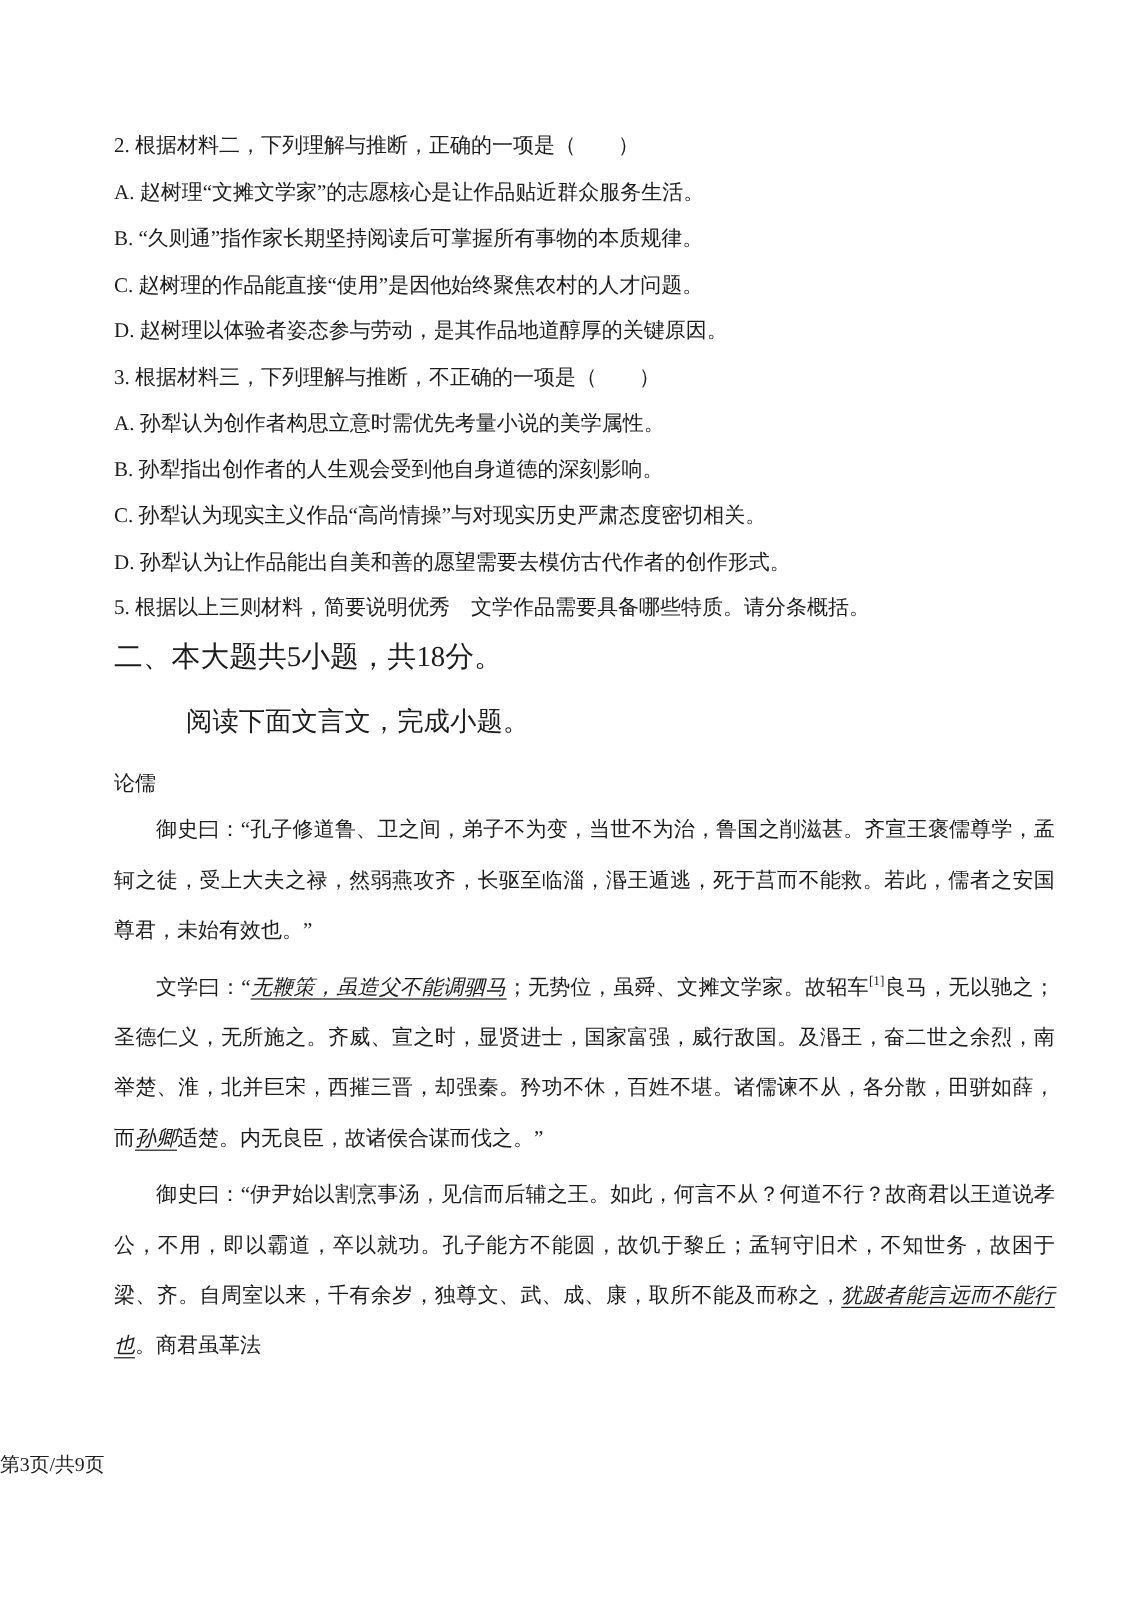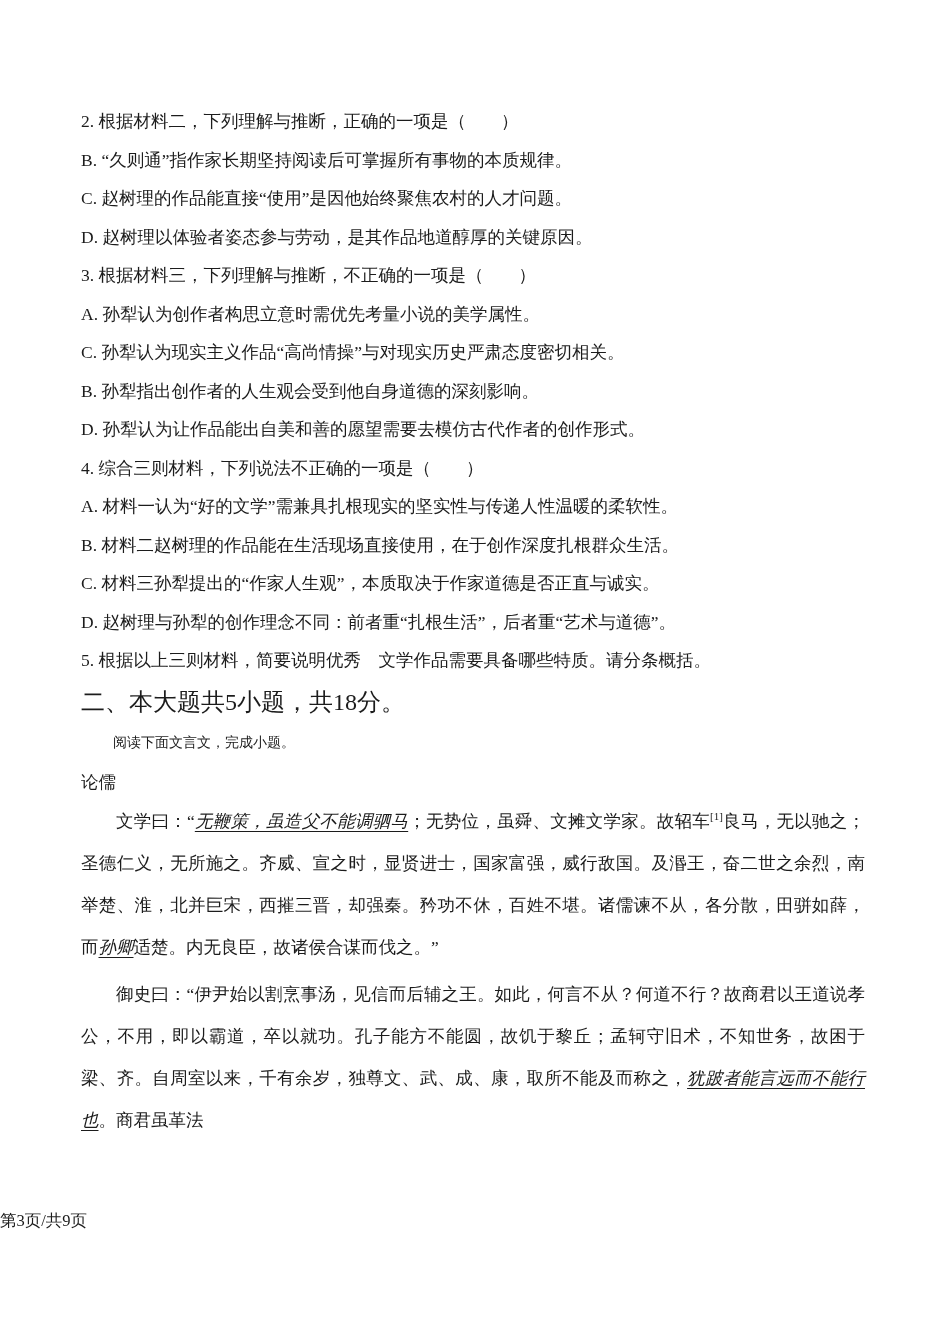--- a/index.html
+++ b/index.html
@@ -11,38 +11,38 @@
     font-family: "Liberation Serif", "DejaVu Serif", serif;
   }
   .page {
     position: relative;
     width: 950px; height: 1344px;
     background: #ffffff;
     overflow: hidden;
   }
   .content {
     position: absolute;
-    top: 102px; left: 81px;
+    top: 102px; left: 95px;
     width: 784px;
   }
   .qline {
     margin: 0;
     font-size: 17.5px;
     line-height: 38.5px;
     text-align: justify;
   }
   .section-heading {
     margin: 2px 0 0 0;
     font-size: 24px;
     line-height: 40px;
     font-family: Liberation Serif, serif;
   }
   .intro {
-    margin: 4px;
-    font-size: 14px;
+    margin: 16px;
+    font-size: 22px;
     line-height: 34px;
     text-indent: 2em;
   }
   .passage-title {
     margin: 0;
     font-size: 17.5px;
     line-height: 36px;
     text-align: left;
   }
   .prose {
@@ -84,49 +84,44 @@
   }
 </style>
 </head>
 <body>
 
 <div class="page">
   <div class="content">
 
     <div>
       <p class="qline">2. 根据材料二，下列理解与推断，正确的一项是（　　）</p>
+      <p class="qline">A. 赵树理“文摊文学家”的志愿核心是让作品贴近群众服务生活。</p>
       <p class="qline">B. “久则通”指作家长期坚持阅读后可掌握所有事物的本质规律。</p>
       <p class="qline">C. 赵树理的作品能直接“使用”是因他始终聚焦农村的人才问题。</p>
       <p class="qline">D. 赵树理以体验者姿态参与劳动，是其作品地道醇厚的关键原因。</p>
     </div>
 
     <div>
       <p class="qline">3. 根据材料三，下列理解与推断，不正确的一项是（　　）</p>
       <p class="qline">A. 孙犁认为创作者构思立意时需优先考量小说的美学属性。</p>
+      <p class="qline">B. 孙犁指出创作者的人生观会受到他自身道德的深刻影响。</p>
       <p class="qline">C. 孙犁认为现实主义作品“高尚情操”与对现实历史严肃态度密切相关。</p>
-      <p class="qline">B. 孙犁指出创作者的人生观会受到他自身道德的深刻影响。</p>
       <p class="qline">D. 孙犁认为让作品能出自美和善的愿望需要去模仿古代作者的创作形式。</p>
     </div>
 
-    <div>
-      <p class="qline">4. 综合三则材料，下列说法不正确的一项是（　　）</p>
-      <p class="qline">A. 材料一认为“好的文学”需兼具扎根现实的坚实性与传递人性温暖的柔软性。</p>
-      <p class="qline">B. 材料二赵树理的作品能在生活现场直接使用，在于创作深度扎根群众生活。</p>
-      <p class="qline">C. 材料三孙犁提出的“作家人生观”，本质取决于作家道德是否正直与诚实。</p>
-      <p class="qline">D. 赵树理与孙犁的创作理念不同：前者重“扎根生活”，后者重“艺术与道德”。</p>
-    </div>
 
     <div>
       <p class="qline">5. 根据以上三则材料，简要说明优秀　文学作品需要具备哪些特质。请分条概括。</p>
     </div>
 
     <p class="section-heading">二、本大题共5小题，共18分。</p>
     <p class="intro">阅读下面文言文，完成小题。</p>
 
     <p class="passage-title">论儒</p>
 
+    <p class="prose"><span>御史曰：“孔子修道鲁、卫之间，弟子不为变，当世不为治，鲁国之削滋甚。齐宣王褒儒尊学，孟轲之徒，受上大夫之禄，然弱燕攻齐，长驱至临淄，湣王遁逃，死于莒而不能救。若此，儒者之安国尊君，未始有效也。”</span></p>
     <p class="prose"><span>文学曰：“</span><span class="u">无鞭策，虽造父不能调驷马</span><span>；无势位，虽舜、文摊文学家。故轺车</span><sup class="sup">[1]</sup><span>良马，无以驰之；圣德仁义，无所施之。齐威、宣之时，显贤进士，国家富强，威行敌国。及湣王，奋二世之余烈，南举楚、淮，北并巨宋，西摧三晋，却强秦。</span><span class="em">矜</span><span>功不休，百姓不堪。诸儒谏不从，各分散，田骈如薛，而</span><span class="u">孙卿</span><span>适楚。内无良臣，故诸侯合谋而伐之。”</span></p>
     <p class="prose"><span>御史曰：“伊尹始以割烹事汤，见信而后辅之王。如此，何言不从？何道不行？故商君以王道说孝公，不用，即以霸道，卒以就功。孔子能方不能圆，故饥于黎丘；孟轲守旧术，不知世务，故困于梁、齐。自周室以来，千有余岁，独尊文、武、成、康，取所不能及而称之，</span><span class="u">犹跛者能言远而不能行也</span><span>。商君虽革法</span></p>
 
   </div>
 
   <div class="footer">第3页/共9页</div>
 </div>
 
 </body></html>

